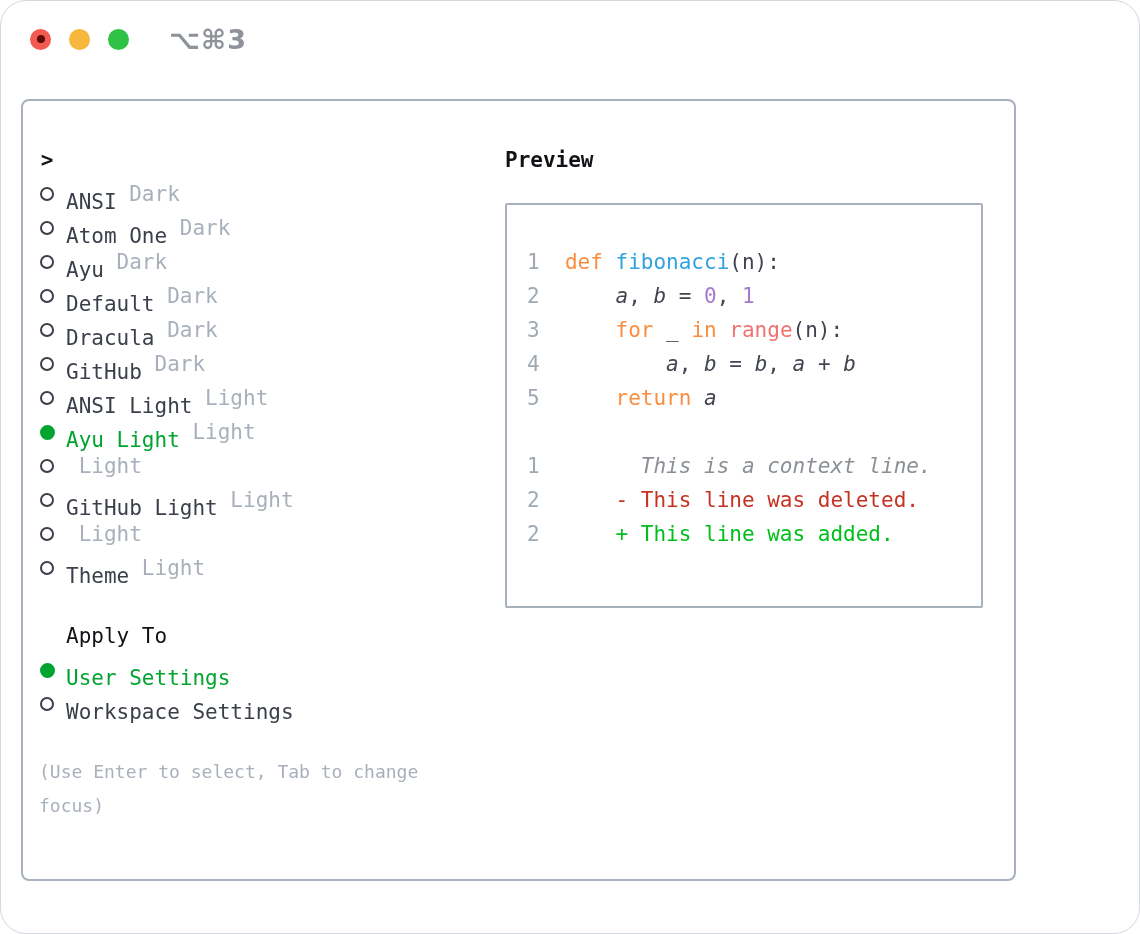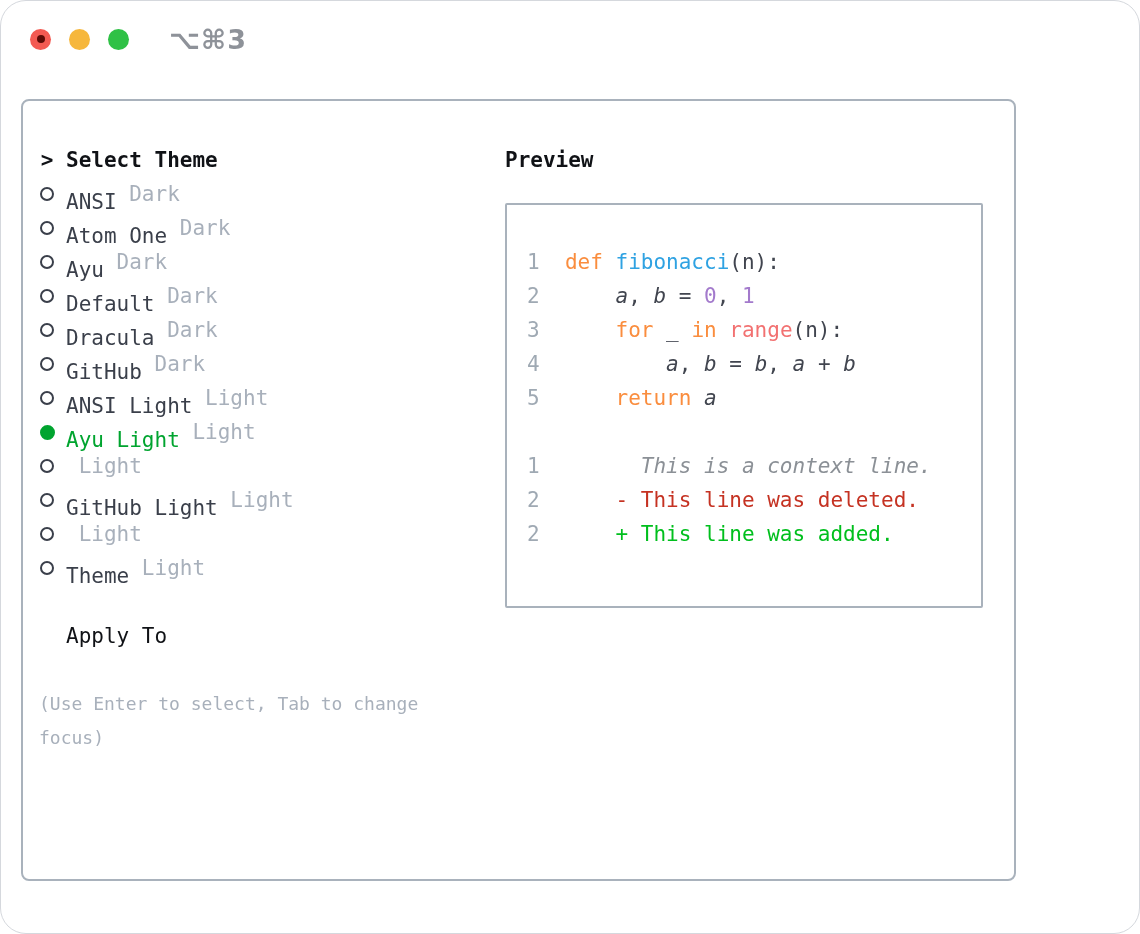--- a/index.html
+++ b/index.html
@@ -95,21 +95,20 @@
     <div class="window-title">⌥⌘3</div>
   </div>
 
   <div class="panel">
 
     <div class="left-col">
       <div class="row">
         <span class="marker">
             <span class="arrow">&gt;</span>
           </span>
-        <span class="header-label">Select Theme</span>
       </div>
 
       <div id="theme-list">
           <div class="row">
             <span class="marker">
               <span class="circle"></span>
             </span>
             <span class="t-name">ANSI</span>
             <span class="t-variant">Dark</span>
           </div>
@@ -188,20 +187,34 @@
             <span class="t-name">Theme</span>
             <span class="t-variant">Light</span>
           </div>
         </div>
 
       <div class="apply-section">
         <div class="row">
           <span class="marker"></span>
           <span class="apply-header">Apply To</span>
         </div>
+        <div id="apply-list">
+            <div class="row">
+              <span class="marker">
+                <span class="circle selected"></span>
+              </span>
+              <span class="t-name green">User Settings</span>
+            </div>
+            <div class="row">
+              <span class="marker">
+                <span class="circle"></span>
+              </span>
+              <span class="t-name">Workspace Settings</span>
+            </div>
+          </div>
       </div>
 
       <div class="hint">(Use Enter to select, Tab to change focus)</div>
     </div>
 
     <div class="right-col">
       <div class="row">
         <span class="header-label">Preview</span>
       </div>
       <div class="preview-box">

